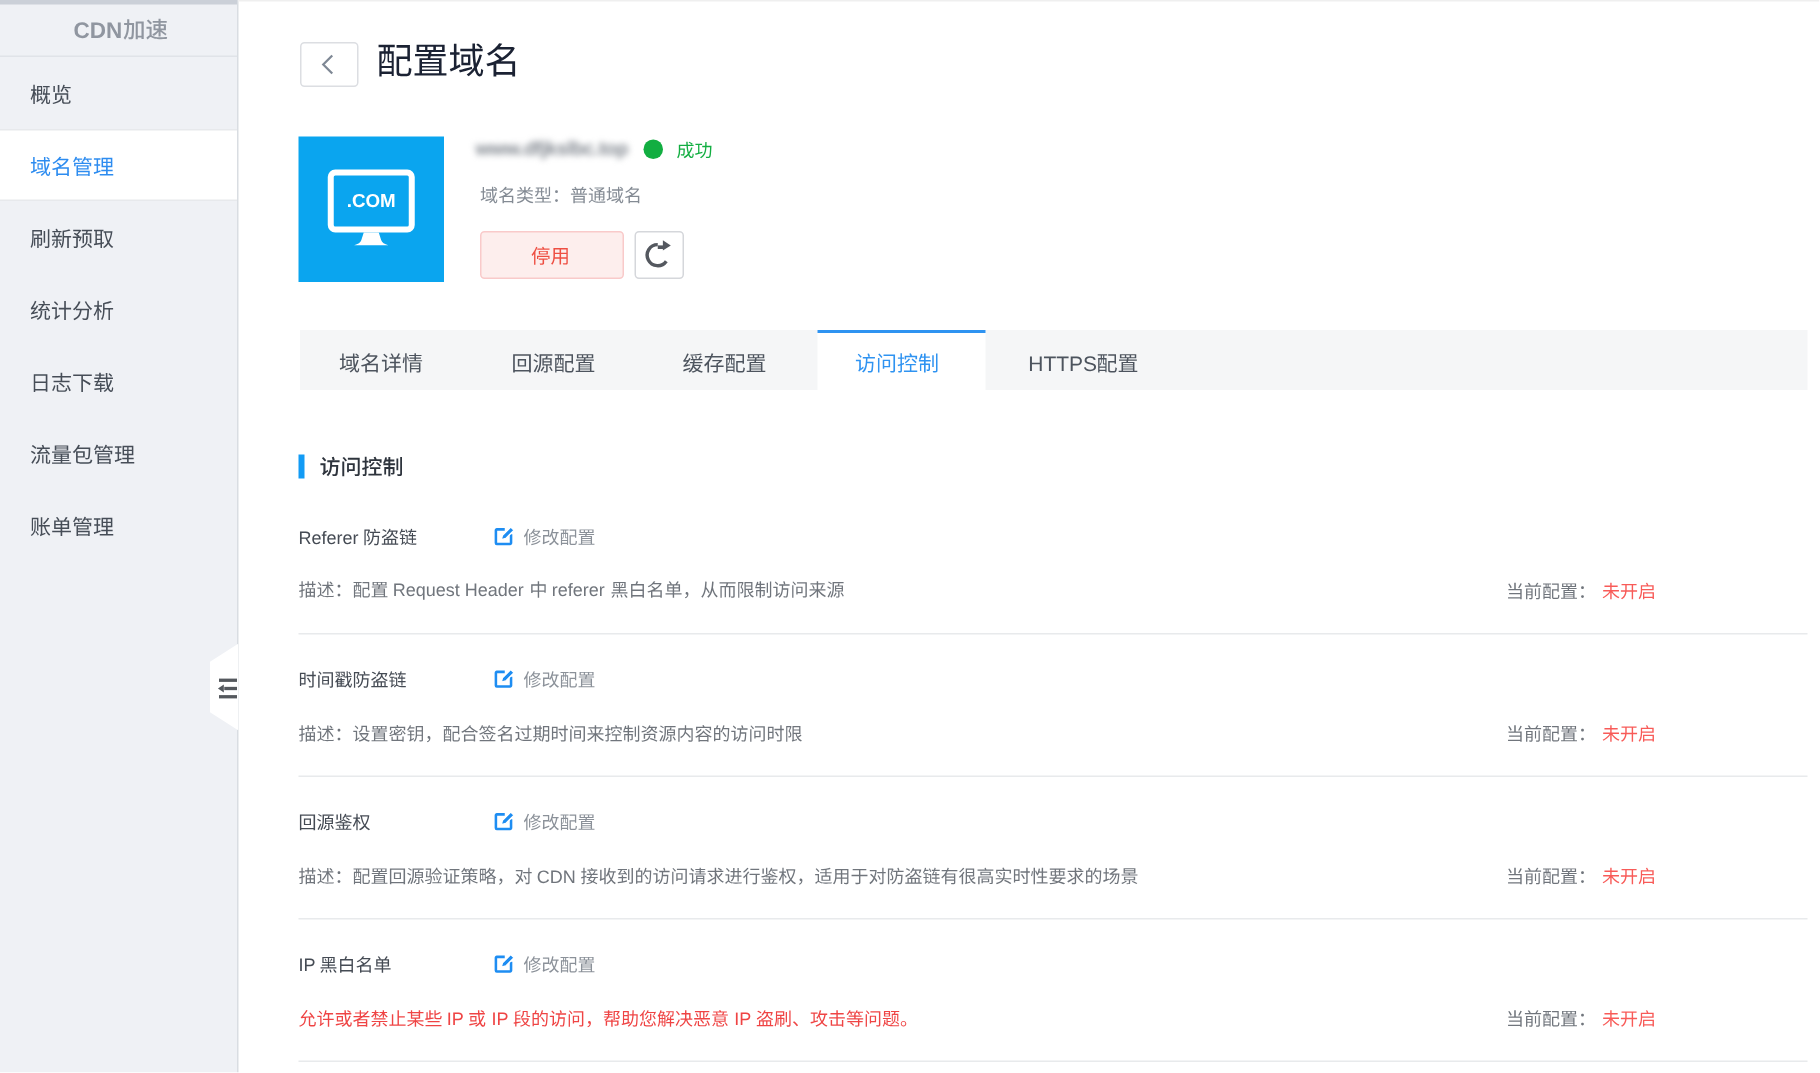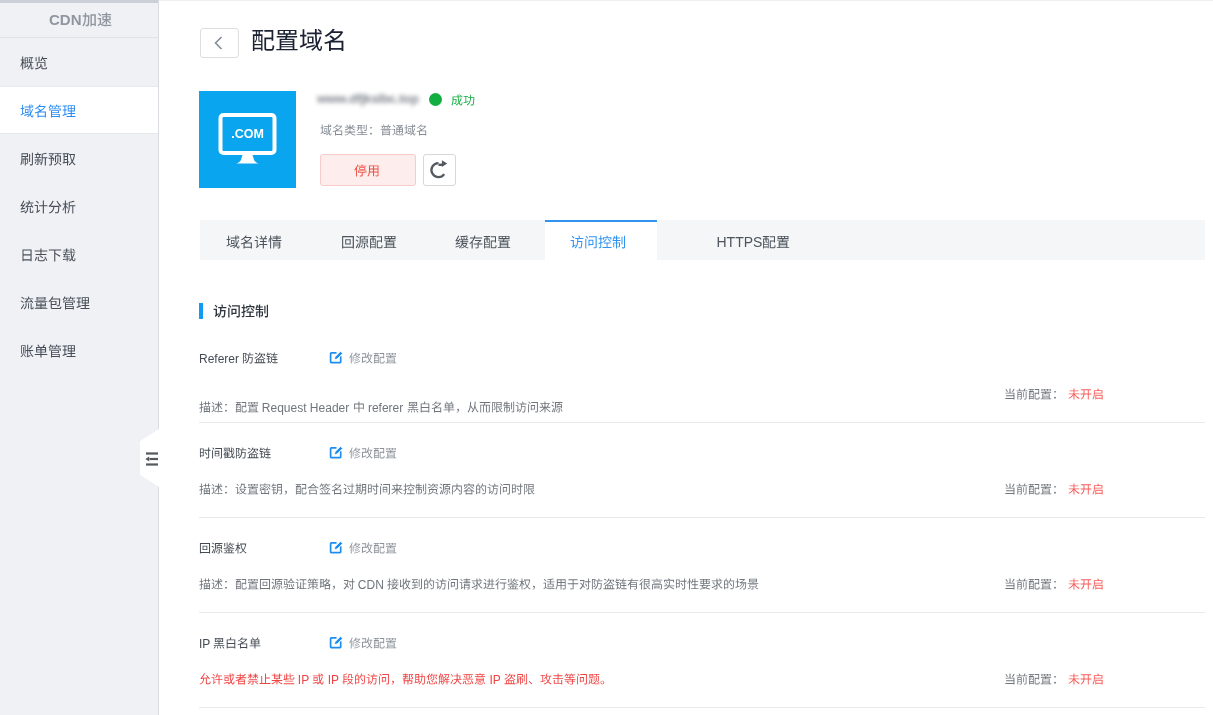--- a/index.html
+++ b/index.html
@@ -264,21 +264,21 @@
       <use href="#r5B58" x="14"></use>
       <use href="#r914D" x="28"></use>
       <use href="#r7F6E" x="42"></use>
     </svg></div>
 <div class="t" style="left:570px;top:234.7px;height:14px;line-height:14px;font-size:14px;color:#2f93f1;"><svg class="k" style="vertical-align:-1.7px;" width="56" height="14" viewBox="0 0 56 14">
       <use href="#r8BBF" x="0"></use>
       <use href="#r95EE" x="14"></use>
       <use href="#r63A7" x="28"></use>
       <use href="#r5236" x="42"></use>
     </svg></div>
-<div class="t" style="left:685.5px;top:234.7px;height:14px;line-height:14px;font-size:14px;color:#4d545e;margin-left:31px;">HTTPS<svg class="k" style="vertical-align:-1.7px;" width="28" height="14" viewBox="0 0 28 14">
+<div class="t" style="left:685.5px;top:234.7px;height:14px;line-height:14px;font-size:14px;color:#4d545e;">HTTPS<svg class="k" style="vertical-align:-1.7px;" width="28" height="14" viewBox="0 0 28 14">
       <use href="#r914D" x="0"></use>
       <use href="#r7F6E" x="14"></use>
     </svg></div>
 <div class="abs" style="left:198.5px;top:302.5px;width:4px;height:16px;background:#129bf5"></div>
 <div class="t" style="left:213px;top:303.7px;height:14px;line-height:14px;font-size:14px;color:#2e343d;"><svg class="k" style="vertical-align:-1.7px;" width="56" height="14" viewBox="0 0 56 14">
       <use href="#b8BBF" x="0"></use>
       <use href="#b95EE" x="14"></use>
       <use href="#b63A7" x="28"></use>
       <use href="#b5236" x="42"></use>
     </svg></div>
@@ -290,21 +290,21 @@
 <svg class="abs" style="left:329px;top:349.7px" width="14" height="14" viewBox="0 0 14 14">
 <path d="M11.7 6.2 V12 a0.6 0.6 0 0 1 -0.6 0.6 H2.2 A0.6 0.6 0 0 1 1.6 12 V3.5 a0.6 0.6 0 0 1 0.6 -0.6 H7.5" fill="none" stroke="#1e8df2" stroke-width="1.7"></path>
 <path d="M5.2 9.8 L6 6.8 L11.5 1.3 L13.7 3.5 L8.2 9 Z" fill="#1e8df2" stroke="#fff" stroke-width="0.9"></path>
 </svg>
 <div class="t" style="left:348.5px;top:352.1px;height:12px;line-height:12px;font-size:12px;color:#8b9199;"><svg class="k" style="vertical-align:-1.46px;" width="48" height="12" viewBox="0 0 56 14">
       <use href="#r4FEE" x="0"></use>
       <use href="#r6539" x="14"></use>
       <use href="#r914D" x="28"></use>
       <use href="#r7F6E" x="42"></use>
     </svg></div>
-<div class="t" style="left:198.5px;top:401px;height:12px;line-height:12px;font-size:12px;color:#70757c;"><svg class="k" style="vertical-align:-1.46px;" width="60" height="12" viewBox="0 0 70 14">
+<div class="t" style="left:198.5px;top:387px;height:12px;line-height:12px;font-size:12px;color:#70757c;"><svg class="k" style="vertical-align:-1.46px;" width="60" height="12" viewBox="0 0 70 14">
       <use href="#r63CF" x="0"></use>
       <use href="#r8FF0" x="14"></use>
       <use href="#rFF1A" x="28"></use>
       <use href="#r914D" x="42"></use>
       <use href="#r7F6E" x="56"></use>
     </svg> Request Header <svg class="k" style="vertical-align:-1.46px;" width="12" height="12" viewBox="0 0 14 14">
       <use href="#r4E2D" x="0"></use>
     </svg> referer <svg class="k" style="vertical-align:-1.46px;" width="156" height="12" viewBox="0 0 182 14">
       <use href="#r9ED1" x="0"></use>
       <use href="#r767D" x="14"></use>

